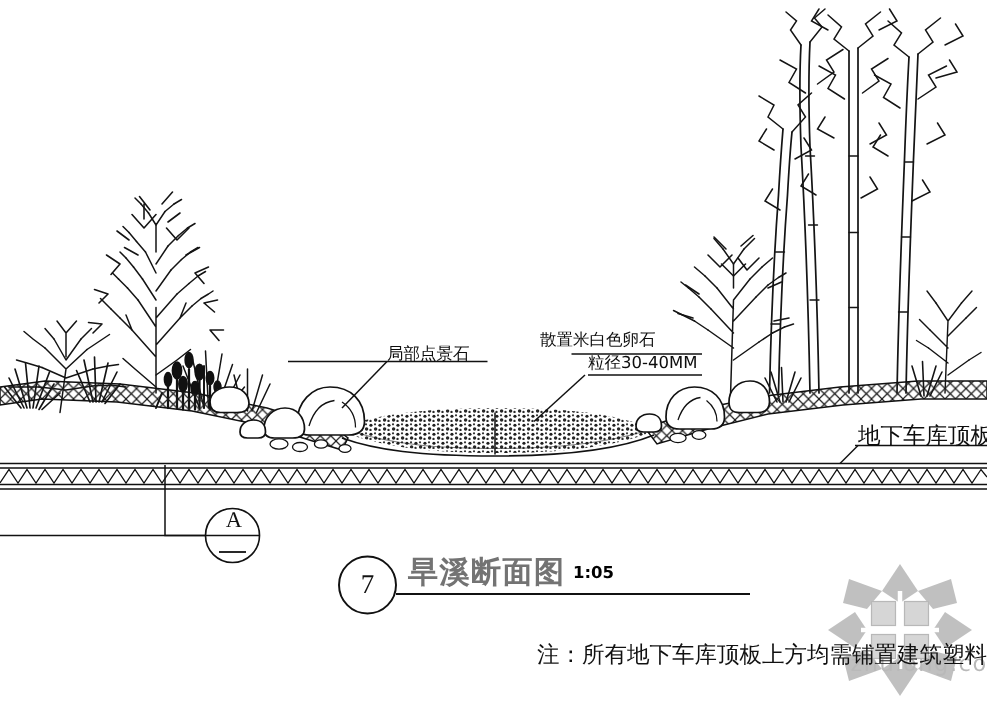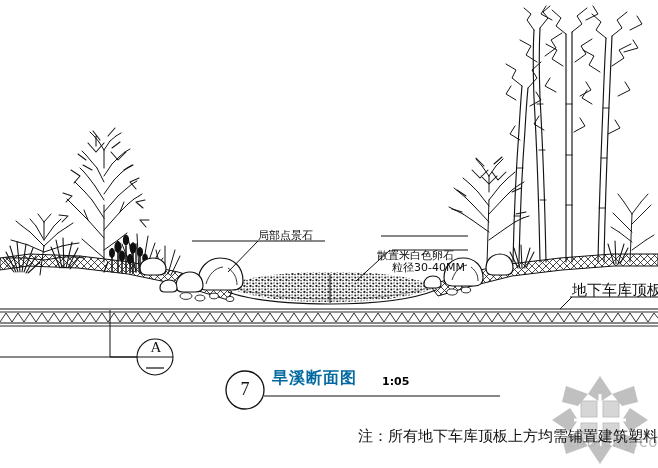--- a/index.html
+++ b/index.html
@@ -4,21 +4,21 @@
 <style>
   html,body{margin:0;padding:0;background:#ffffff;}
   body{width:658px;height:468px;overflow:hidden;
        font-family:"DejaVu Sans","Liberation Sans",sans-serif;color:#111;}
   #sheet{position:relative;width:658px;height:468px;background:#fff;}
   .abs{position:absolute;}
   svg{display:block;}
   .lbl{position:absolute;font-size:11px;letter-spacing:0px;color:#0d0d0d;
        white-space:nowrap;line-height:1.15;}
   .lbl.sm{font-size:15px;}
-  .title-cn{font-size:16px;font-weight:bold;letter-spacing:1px;color:#0369a1;}
+  .title-cn{font-size:20px;font-weight:bold;letter-spacing:1px;color:#737373;}
   .title-scale{font-size:11px;font-weight:bold;color:#000;}
   .note{position:absolute;font-size:15px;color:#111;white-space:nowrap;}
   .wm-text{position:absolute;color:#b9b9b9;font-size:15px;letter-spacing:1px;}
 </style>
 </head>
 <body>
 
 <div id="sheet">
 
   <svg class="abs" style="left:0;top:0" width="658" height="468" viewBox="0 0 658 468">
@@ -270,23 +270,23 @@
       <rect x="55" y="29" width="16" height="16"></rect>
       <rect x="33" y="51" width="16" height="16"></rect>
       <rect x="55" y="51" width="16" height="16"></rect>
     </g>
     <path d="M52,22 L52,74 M26,48 L78,48" stroke="#ffffff" stroke-width="3" fill="none"></path>
   </svg>
   <div class="wm-text" style="left:567px;top:433px;">zhulong.com</div>
 
   <div class="lbl" style="left:258px;top:230px;">局部点景石</div>
 
-  <div class="lbl" style="left:377px;top:221px;margin-top:29px;">散置米白色卵石</div>
-
-  <div class="lbl" style="left:392px;top:236px;margin-top:26px;">粒径30-40MM</div>
+  <div class="lbl" style="left:360px;top:221px;">散置米白色卵石</div>
+
+  <div class="lbl" style="left:392px;top:236px;">粒径30-40MM</div>
 
   <div class="lbl sm" style="left:572px;top:282px;">地下车库顶板</div>
 
   <div class="abs" style="left:148px;top:339px;width:16px;text-align:center;font-size:15px;font-family:'Liberation Serif',serif;">A</div>
 
   <div class="abs" style="left:236px;top:379px;width:18px;text-align:center;font-size:18px;font-family:'Liberation Serif',serif;">7</div>
 
   <div class="abs title-cn" style="left:272px;top:368px;">旱溪断面图</div>
   <div class="abs title-scale" style="left:382px;top:375px;">1:05</div>
 

